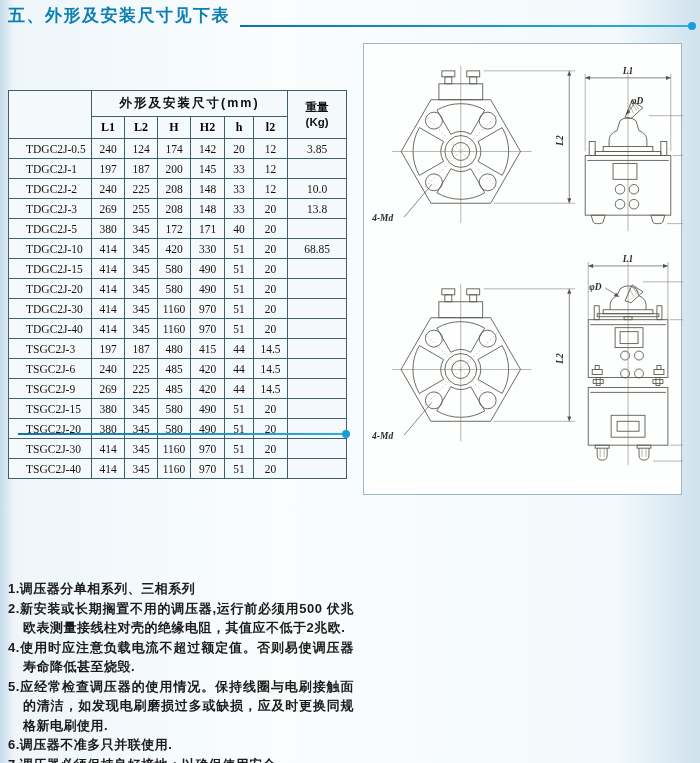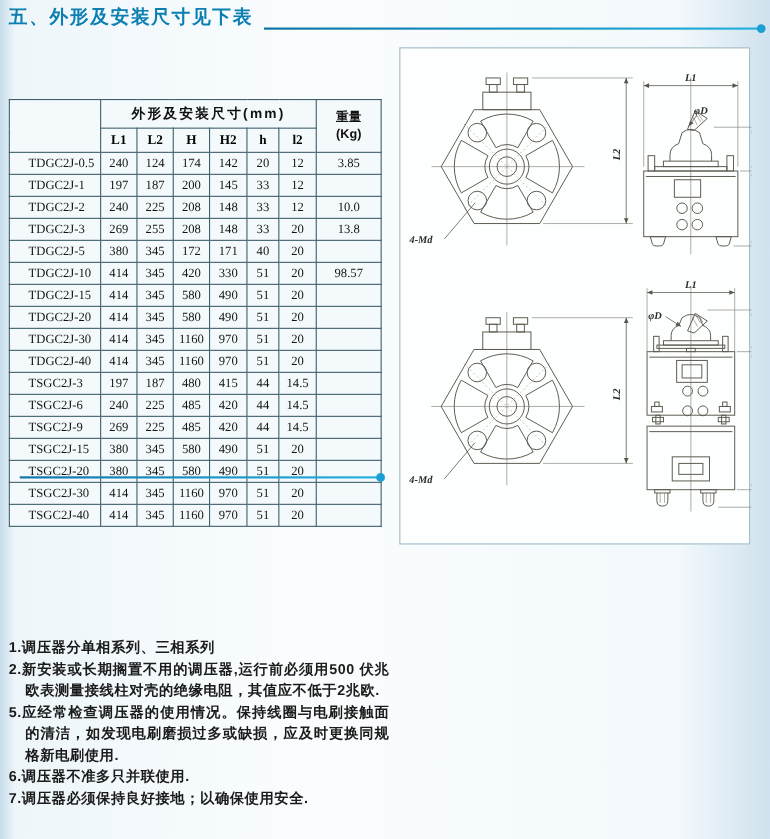--- a/index.html
+++ b/index.html
@@ -165,21 +165,21 @@
           <td></td>
         </tr>
         <tr>
           <td class="model">TDGC2J-10</td>
           <td>414</td>
           <td>345</td>
           <td>420</td>
           <td>330</td>
           <td>51</td>
           <td>20</td>
-          <td>98.57</td>
+          <td>68.85</td>
         </tr>
         <tr>
           <td class="model">TDGC2J-15</td>
           <td>414</td>
           <td>345</td>
           <td>580</td>
           <td>490</td>
           <td>51</td>
           <td>20</td>
           <td></td>
@@ -436,18 +436,19 @@
   <div class="sec-head" id="head6">
     <span class="rule">
         <span class="enddot"></span>
       </span>
   </div>
 
 
   <div class="usage-list">
       <div class="list-item">1.调压器分单相系列、三相系列</div>
       <div class="list-item">2.新安装或长期搁置不用的调压器,运行前必须用500 伏兆欧表测量接线柱对壳的绝缘电阻，其值应不低于2兆欧.</div>
+      <div class="list-item">4.使用时应注意负载电流不超过额定值。否则易使调压器寿命降低甚至烧毁.</div>
       <div class="list-item">5.应经常检查调压器的使用情况。保持线圈与电刷接触面的清洁，如发现电刷磨损过多或缺损，应及时更换同规格新电刷使用.</div>
       <div class="list-item">6.调压器不准多只并联使用.</div>
       <div class="list-item">7.调压器必须保持良好接地；以确保使用安全.</div>
     </div>
 
 </div>
 
 </body></html>

